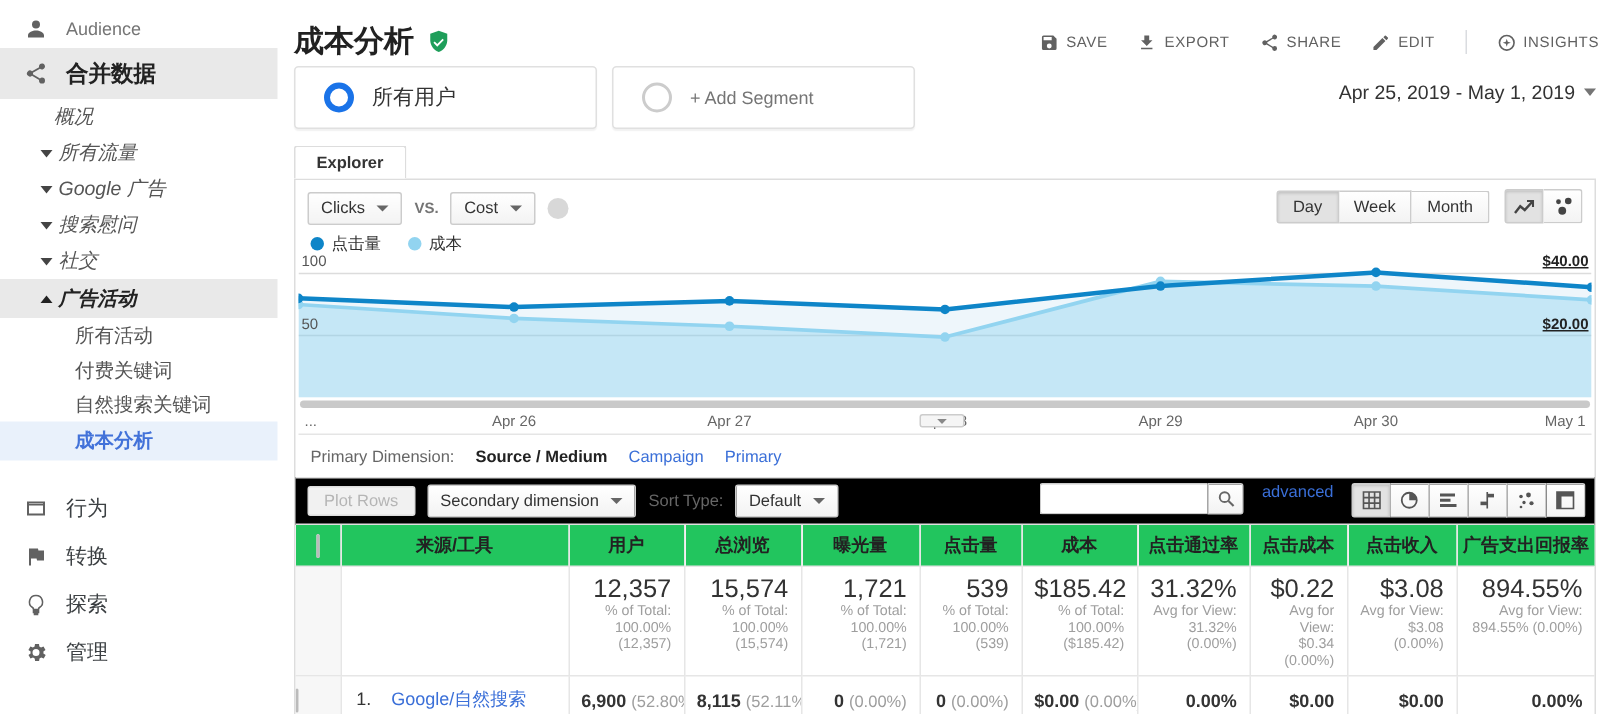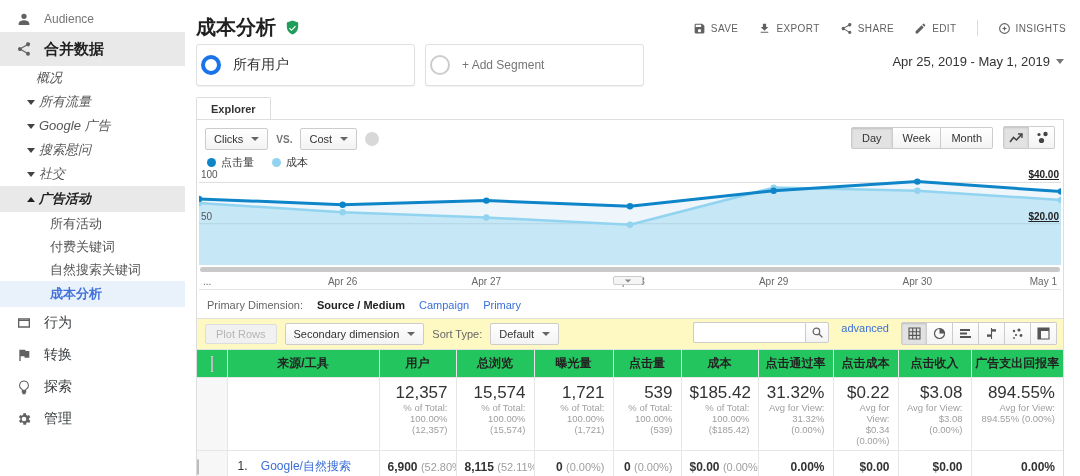--- a/index.html
+++ b/index.html
@@ -30,21 +30,21 @@
   .report-title { font-size:20px; font-weight:bold; color:#212121; }
   .badge { width:17px; height:17px; }
   .actions { position:absolute; right:14px; top:20px; display:flex; align-items:center; gap:20px; }
   .action-btn { display:flex; align-items:center; gap:5px; font-size:10px; letter-spacing:.4px; color:#616161; cursor:pointer; }
   .action-btn svg { width:13px; height:13px; fill:#616161; }
   .action-divider { width:1px; height:16px; background:#dadce0; }
 
   
   .segment-row { position:relative; height:52px; padding-left:11px; }
   .segment-cards { display:flex; gap:10px; }
-  .segment-card { width:219px; height:42px; border:1px solid #e0e0e0; border-radius:3px; box-shadow:0 1px 1px rgba(0,0,0,.06); display:flex; align-items:center; padding-left:4px; gap:12px; background:#fff; cursor:pointer; }
+  .segment-card { width:202px; height:42px; border:1px solid #e0e0e0; border-radius:3px; box-shadow:0 1px 1px rgba(0,0,0,.06); display:flex; align-items:center; padding-left:19px; gap:12px; background:#fff; cursor:pointer; }
   .ring-blue { width:20px; height:20px; border:4px solid #1a73e8; border-radius:50%; }
   .ring-gray { width:20px; height:20px; border:2px solid #ccc; border-radius:50%; }
   .seg-label { font-size:14px; color:#333; }
   .seg-add { font-size:12px; color:#757575; }
   .date-range { position:absolute; right:16px; top:10px; font-size:13px; color:#333; display:flex; align-items:center; gap:6px; cursor:pointer; }
   .date-caret { width:0; height:0; border-left:4px solid transparent; border-right:4px solid transparent; border-top:5px solid #757575; }
 
   
   .tab-strip { position:relative; height:23px; padding-left:11px; }
   .tab { display:inline-block; border:1px solid #ddd; border-bottom:none; background:#fff; padding:5px 14px 4px; font-size:11px; font-weight:bold; color:#333; border-radius:2px 2px 0 0; position:relative; z-index:2; top:1px; cursor:pointer; }
@@ -85,21 +85,21 @@
   .xl4 { left:66.67%; transform:translateX(-50%); } .xl5 { left:83.33%; transform:translateX(-50%); }
   .xl6 { right:4px; }
   .collapse-pill { position:absolute; left:48%; top:13px; width:30px; height:9px; background:#f5f5f5; border:1px solid #ccc; border-radius:2px; display:flex; align-items:center; justify-content:center; cursor:pointer; z-index:2; }
   .collapse-pill .caret { border-top-color:#888; transform:scale(.8); }
 
   .dim-row { display:flex; align-items:center; gap:14px; padding:9px 0 7px 10px; font-size:11px; }
   .dim-label { color:#666; }
   .dim-selected { font-weight:bold; color:#222; }
   .dim-link { color:#3a6fd8; cursor:pointer; }
 
-  .table-toolbar { position:relative; height:32px; background:#fef9c3; border-top:1px solid #e0e0e0; border-bottom:1px solid #e0e0e0; display:flex; align-items:center; gap:8px; padding-left:8px; }
+  .table-toolbar { position:relative; height:32px; background:#000000; border-top:1px solid #e0e0e0; border-bottom:1px solid #e0e0e0; display:flex; align-items:center; gap:8px; padding-left:8px; }
   .plot-rows { border:1px solid #ddd; border-radius:2px; background:#f1f1f1; color:#b5b5b5; font-size:11px; padding:3px 10px; }
   .toolbar-label { font-size:11px; color:#666; }
   .toolbar-right { position:absolute; right:6px; top:3px; display:flex; align-items:flex-start; gap:12px; }
   .search-box { display:flex; }
   .search-input { width:112px; height:21px; border:1px solid #ccc; border-right:none; border-radius:2px 0 0 2px; font-size:11px; padding:0 6px; background:#fff; }
   .search-btn { width:24px; height:21px; border:1px solid #ccc; background:linear-gradient(#fff,#f3f3f3); border-radius:0 2px 2px 0; display:flex; align-items:center; justify-content:center; cursor:pointer; }
   .adv-link { font-size:11px; color:#3a6fd8; cursor:pointer; }
 
   
   table.data { border-collapse:collapse; table-layout:fixed; width:866px; font-size:12px; }
@@ -174,21 +174,21 @@
     <div class="side-item itm-sub2">
       <span>付费关键词</span>
     </div>
     <div class="side-item itm-sub2">
       <span>自然搜索关键词</span>
     </div>
     <div class="side-item itm-sub2 itm-selected">
       <span>成本分析</span>
     </div>
 
-    <div class="side-item itm-top" style="height:32px;margin-top:0;">
+    <div class="side-item itm-top" style="height:32px;margin-top:16px;">
       <span class="ic">
         <svg viewBox="0 0 24 24">
             <path d="M3 5v14h18V5H3zm16 12H5V9h14v8zM5 7.5V7h14v.5H5z"></path>
           </svg>
       </span>
       <span>行为</span>
     </div>
     <div class="side-item itm-top">
       <span class="ic">
         <svg viewBox="0 0 24 24">

